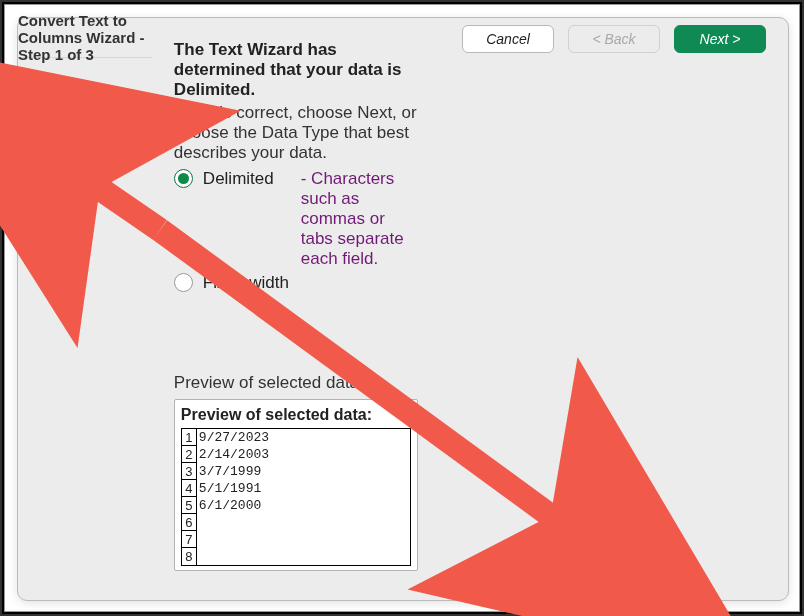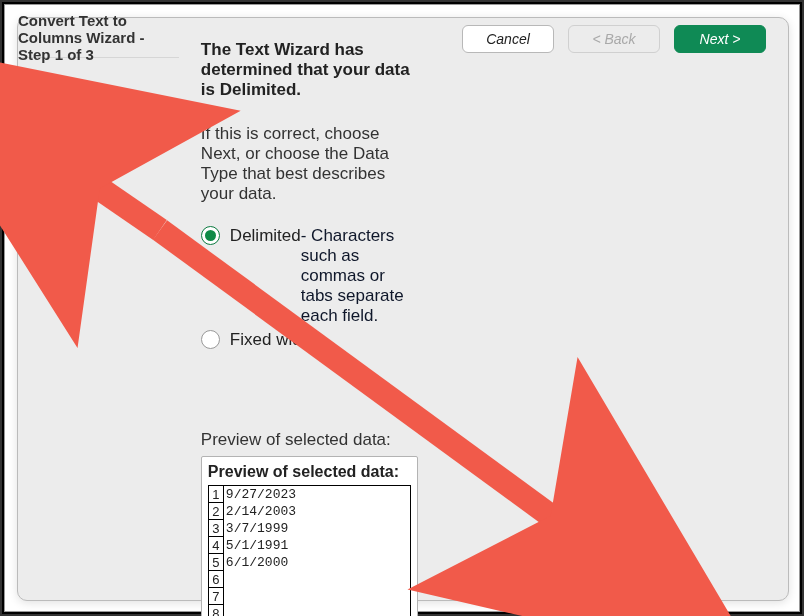--- a/index.html
+++ b/index.html
@@ -41,27 +41,27 @@
     color: #333;
   }
   .content {
     flex: 1;
     padding: 22px 22px 0 22px;
     position: relative;
   }
   .heading {
     font-weight: 700;
     font-size: 17px;
-    margin-bottom: 24px;
+    margin-bottom: 3px;
     color: #222;
   }
   .instruction {
     font-size: 17px;
     color: #333;
-    margin-bottom: 22px;
+    margin-bottom: 6px;
   }
   .radio-row {
     display: flex;
     align-items: flex-start;
     margin-bottom: 4px;
     font-size: 17px;
   }
   .radio {
     width: 19px; height: 19px;
     border-radius: 50%;
@@ -80,21 +80,22 @@
     content: "";
     width: 11px; height: 11px;
     border-radius: 50%;
     background: #0f8a47;
   }
   .radio-label {
     width: 105px;
     color: #222;
   }
   .radio-desc {
-    color: #0f172a;
+    color: #701a75;
+    margin-left: 27px;
   }
   .preview-label {
     font-size: 17px;
     color: #333;
     margin-top: 80px;
   }
   .preview-box {
     margin-top: 6px;
     background: #fff;
     border: 1px solid #b3b3b3;

